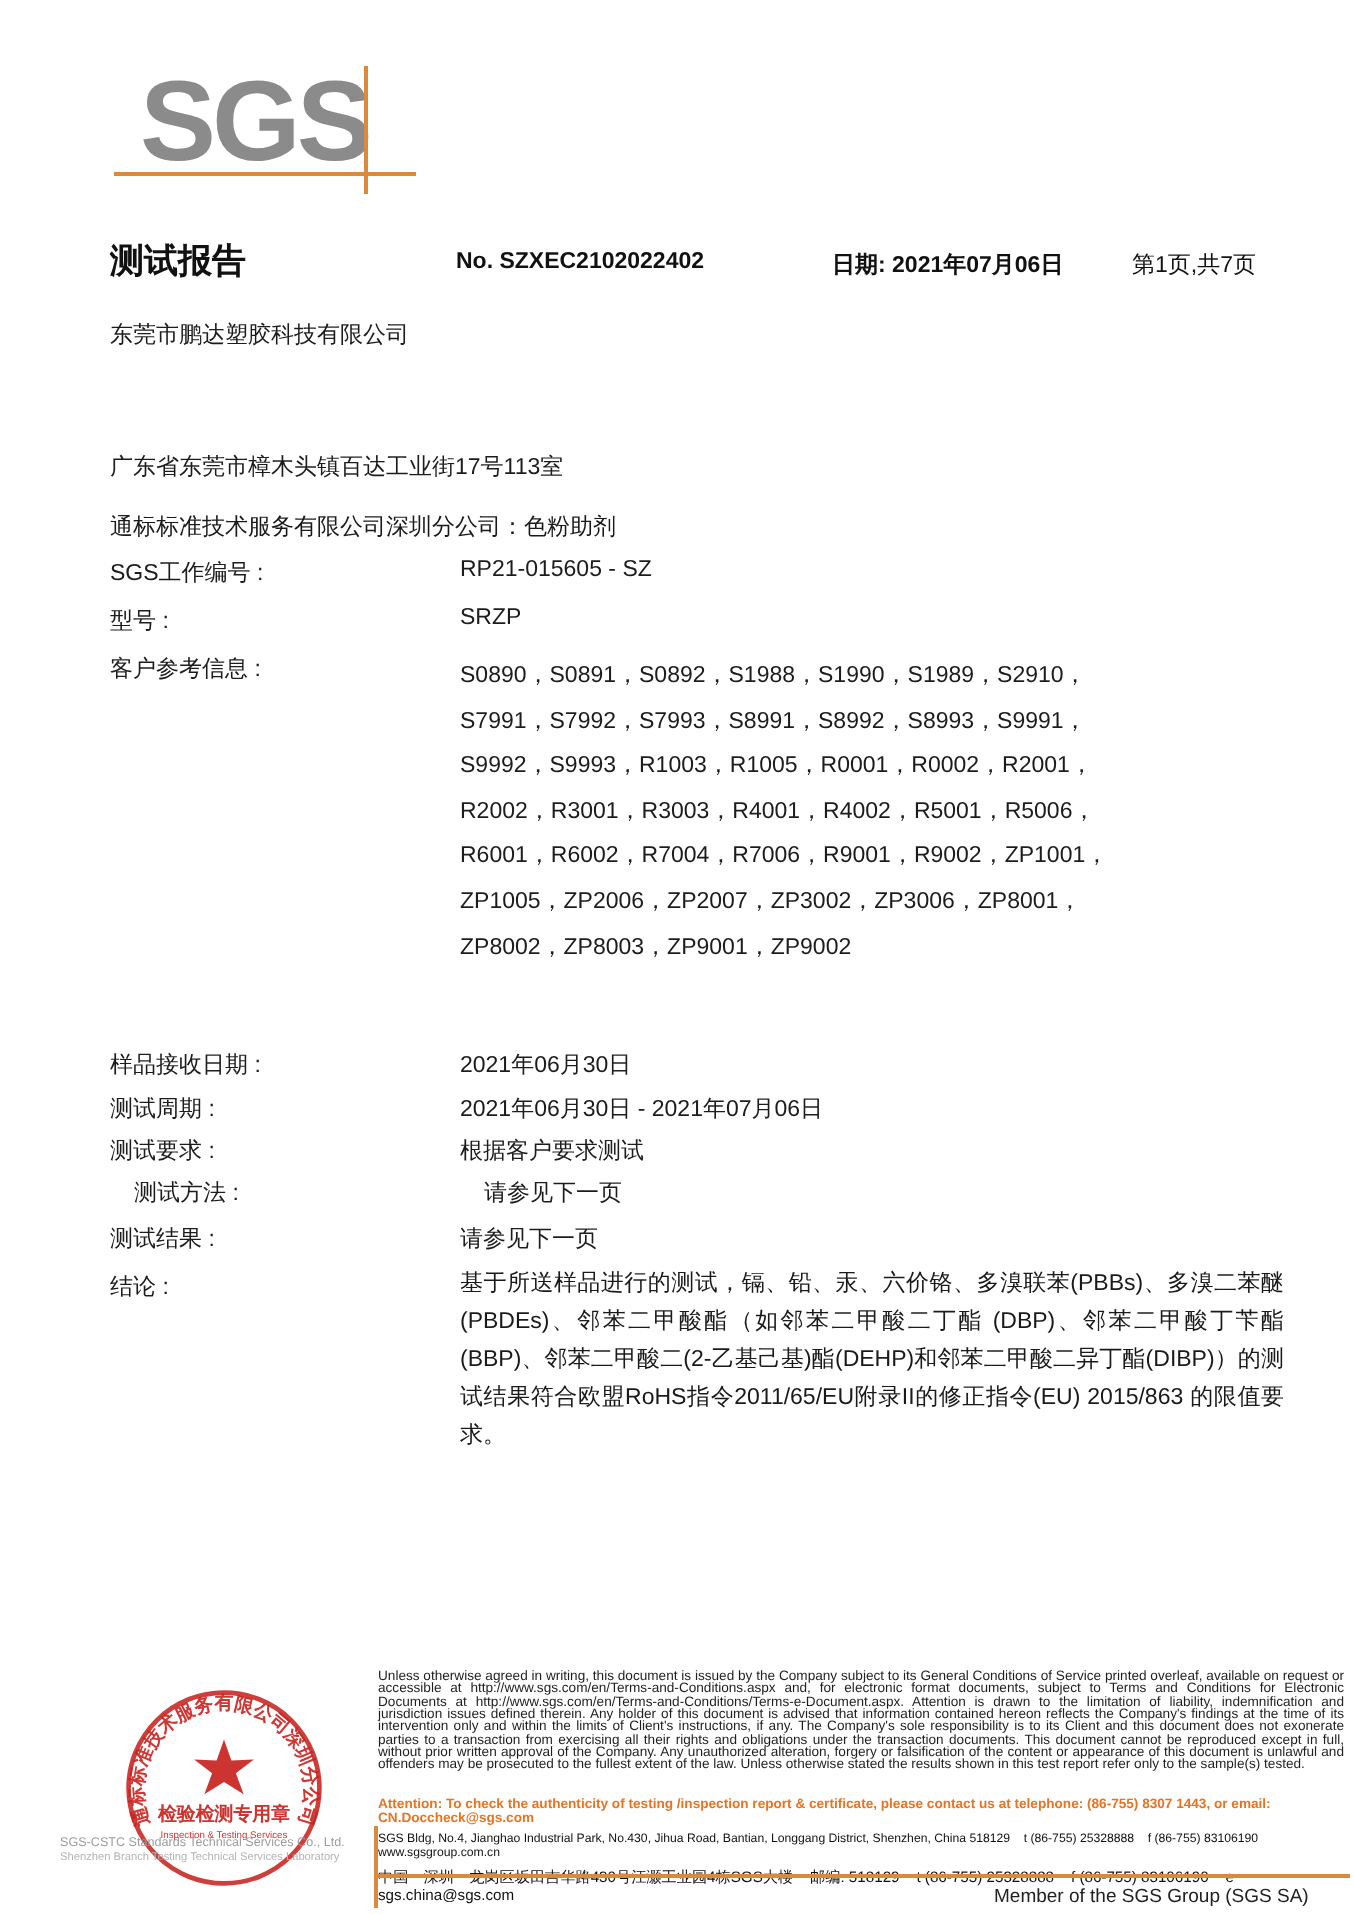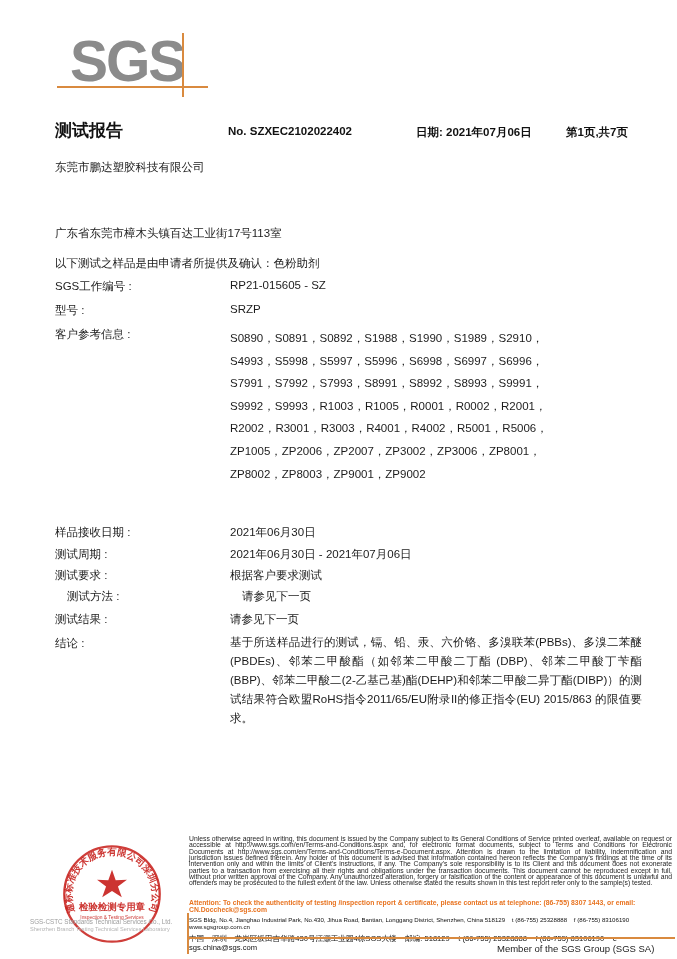--- a/index.html
+++ b/index.html
@@ -15,21 +15,21 @@
     position:absolute; left:70px; top:33px;
     font-size:57px; font-weight:700; letter-spacing:-2px;
     color:#8b8b8b; line-height:1;
   }
   .logo-hline{ position:absolute; left:57px; top:86px; width:151px; height:2px; background:#d98a3f; }
   .logo-vline{ position:absolute; left:182px; top:33px; width:2px; height:64px; background:#d98a3f; }
   
   .report-title{ position:absolute; left:55px; top:119px; font-size:17px; font-weight:700; color:#111; }
   .report-no  { position:absolute; left:228px; top:125px; font-size:11.5px; font-weight:600; color:#111; }
   .report-date{ position:absolute; left:416px; top:125px; font-size:11.5px; font-weight:600; color:#111; }
-  .page-info  { position:absolute; left:566px; top:125px; font-size:11.5px; font-weight:700; color:#111;text-align:right; }
+  .page-info  { position:absolute; left:566px; top:125px; font-size:11.5px; font-weight:400; color:#111;text-align:right; }
   
   .applicant-name   { position:absolute; left:55px; top:160px; font-size:11.5px; font-weight:500; color:#1c1c1c; }
   .applicant-address{ position:absolute; left:55px; top:185px; font-size:11.5px; font-weight:500; color:#1c1c1c;margin-top:41px; }
   
   .intro{ position:absolute; left:55px; top:256px; font-size:11.5px; font-weight:500; }
   .lbl{ position:absolute; left:55px;  font-size:11.5px; font-weight:500; color:#1c1c1c; }
   .val{ position:absolute; left:230px; font-size:11.5px; font-weight:500; color:#1c1c1c; }
   .t-job  { top:279px; } .t-model{ top:303px; }
   .t-ref  { top:327px; }
   .ref-lines div{ height:22.6px; line-height:22.6px; }
@@ -62,35 +62,35 @@
   <div class="logo-vline"></div>
 
   <div class="report-title">测试报告</div>
   <div class="report-no">No. SZXEC2102022402</div>
   <div class="report-date">日期: 2021年07月06日</div>
   <div class="page-info">第1页,共7页</div>
 
   <div class="applicant-name">东莞市鹏达塑胶科技有限公司</div>
   <div class="applicant-address">广东省东莞市樟木头镇百达工业街17号113室</div>
 
-  <div class="intro">以下测试之样品是由申请者所提供及确认：色粉助剂</div>
+  <div class="intro">通标标准技术服务有限公司深圳分公司：色粉助剂</div>
 
   <div class="lbl t-job">SGS工作编号 :</div>
   <div class="val t-job">RP21-015605 - SZ</div>
 
   <div class="lbl t-model">型号 :</div>
   <div class="val t-model">SRZP</div>
 
   <div class="lbl t-ref">客户参考信息 :</div>
   <div class="val t-ref ref-lines">
     <div>S0890，S0891，S0892，S1988，S1990，S1989，S2910，</div>
-    <div>S4993，S5998，S5997，S5996，S6998，S6997，S6996，</div>
     <div>S7991，S7992，S7993，S8991，S8992，S8993，S9991，</div>
     <div>S9992，S9993，R1003，R1005，R0001，R0002，R2001，</div>
     <div>R2002，R3001，R3003，R4001，R4002，R5001，R5006，</div>
+    <div>R6001，R6002，R7004，R7006，R9001，R9002，ZP1001，</div>
     <div>ZP1005，ZP2006，ZP2007，ZP3002，ZP3006，ZP8001，</div>
     <div>ZP8002，ZP8003，ZP9001，ZP9002</div>
   </div>
 
   <div class="lbl t-recv">样品接收日期 :</div>
   <div class="val t-recv">2021年06月30日</div>
 
   <div class="lbl t-period">测试周期 :</div>
   <div class="val t-period">2021年06月30日 - 2021年07月06日</div>
 

